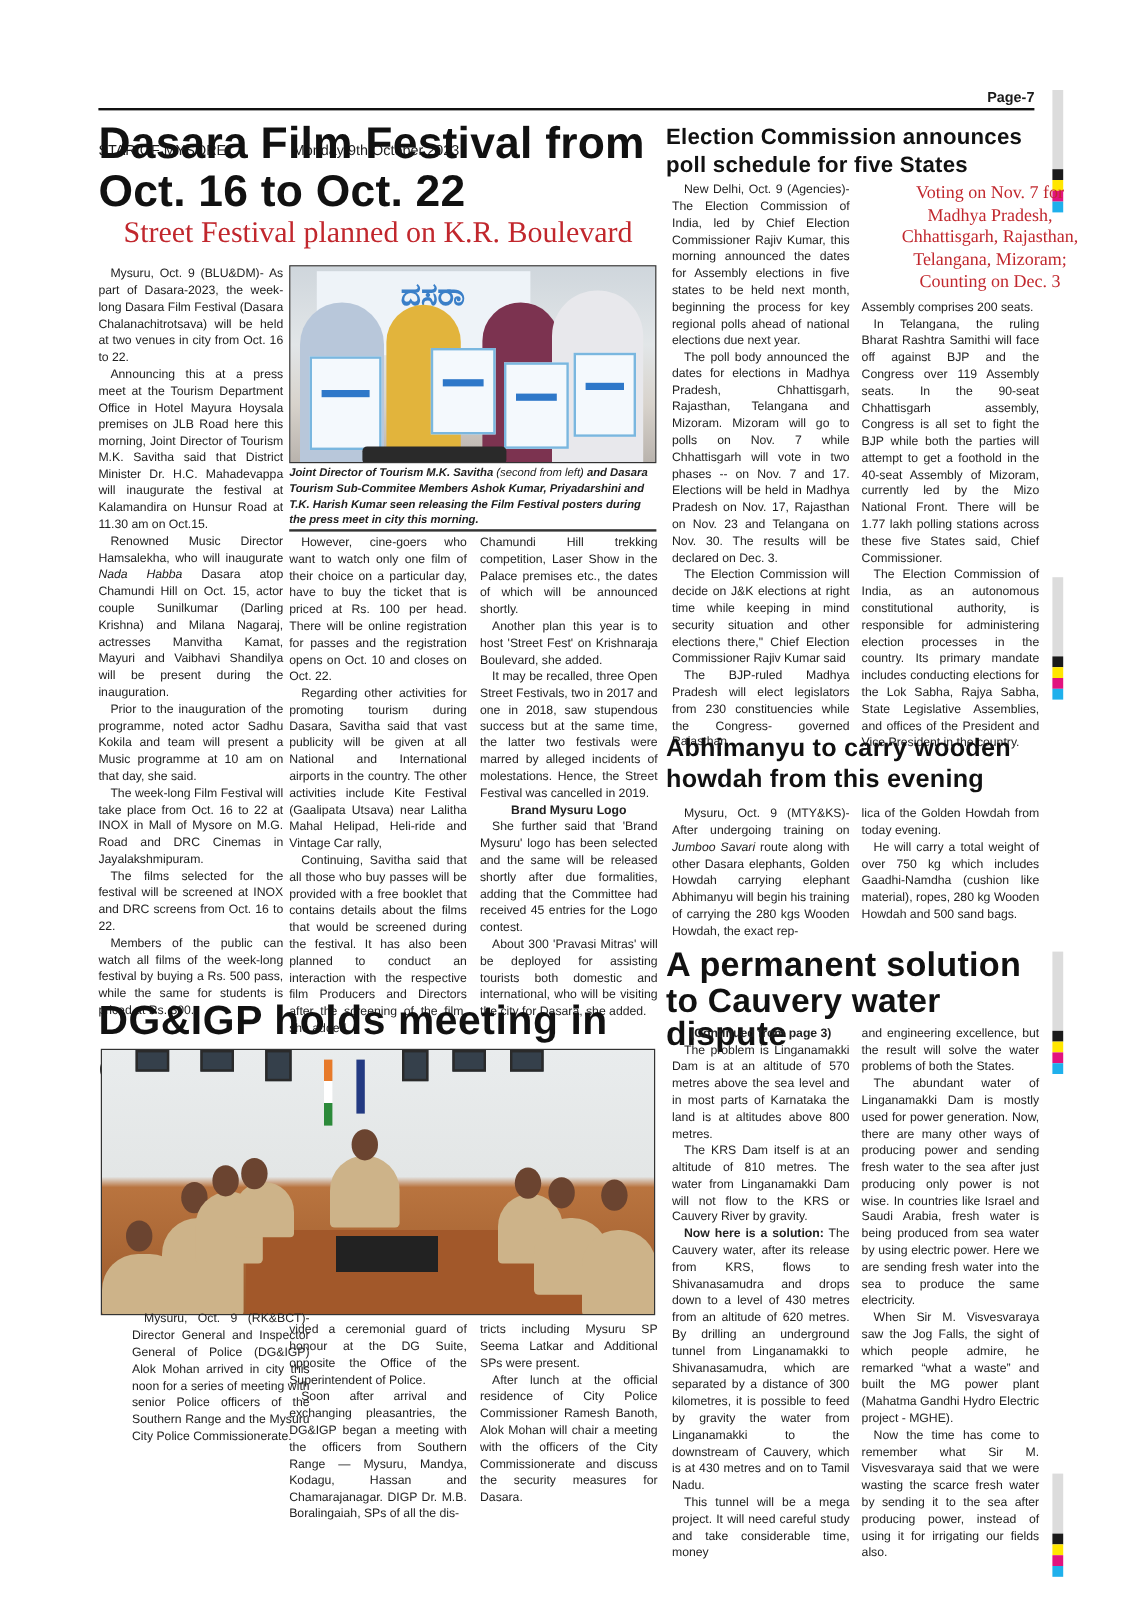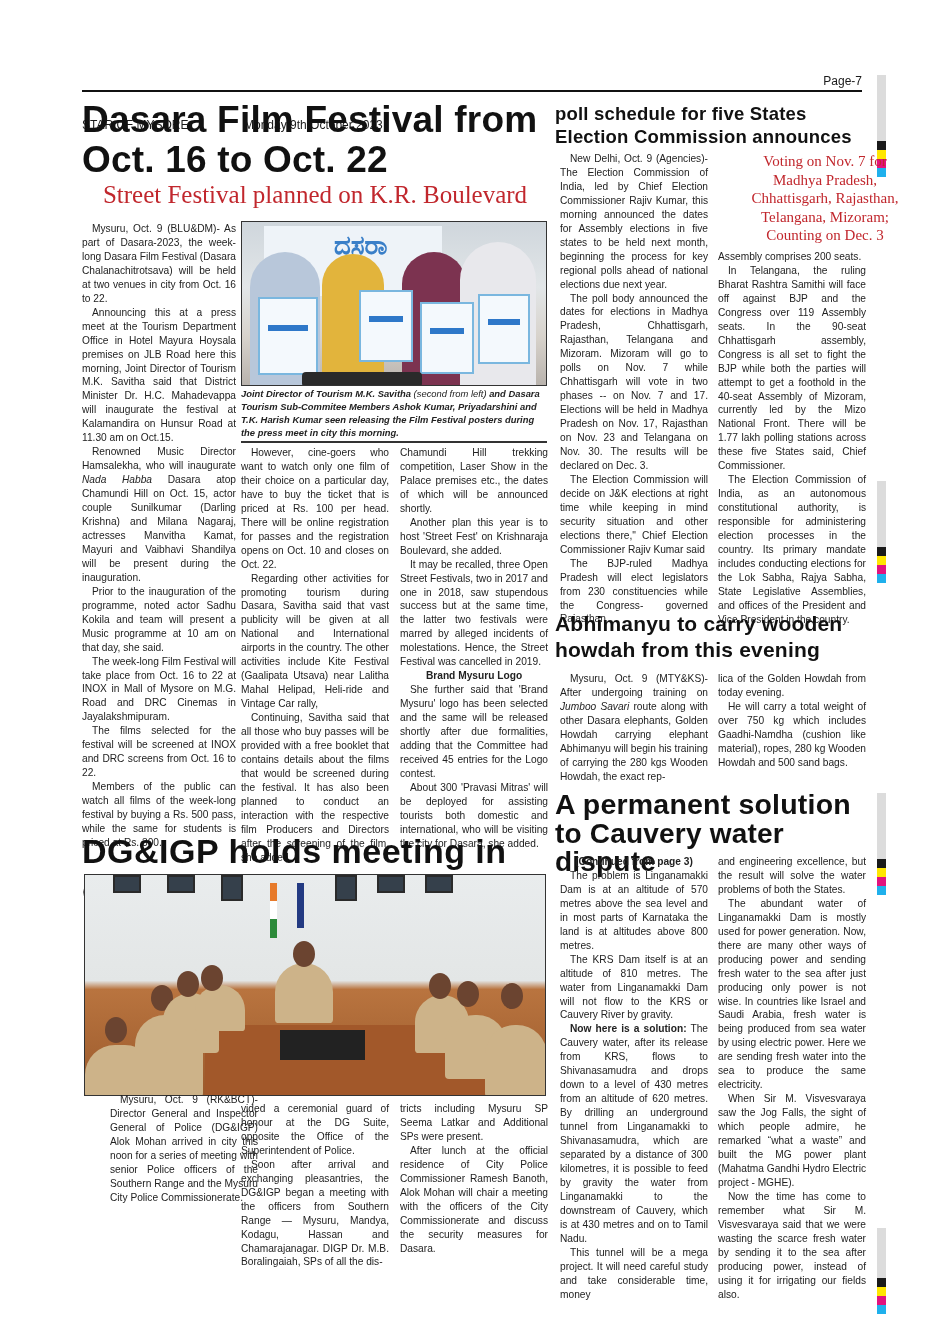--- a/index.html
+++ b/index.html
@@ -2,21 +2,21 @@
 <html><head>
 <meta charset="utf-8">
 <style>
   * { box-sizing: border-box; margin: 0; padding: 0; }
   html, body { width: 945px; height: 1337px; background: #fff; overflow: hidden; }
   body { position: relative; font-family: "Liberation Sans", sans-serif; color: #1a1a1a; }
 
   .masthead { position: absolute; left: 82px; top: 74px; width: 466px; height: 16px; font-weight: normal; font-size: 12px; margin-top: 44px; }
   .masthead .paper { position: absolute; left: 0; top: 0; }
   .masthead .date { position: absolute; left: 162px; top: 0; }
-  .pageno { position: absolute; left: 780px; top: 74px; width: 82px; text-align: right; font-weight: normal; font-size: 12px; }
+  .pageno { position: absolute; left: 780px; top: 74px; width: 82px; text-align: right; font-weight: bold; font-size: 12px; }
   .rule { position: absolute; left: 82px; top: 90px; width: 780px; height: 2px; background: #111; }
 
   .reg { position: absolute; left: 877px; width: 9px; }
   .reg .bar { background: #dcdcdc; }
   .reg .k { height: 9px; background: #1a1a1a; }
   .reg .y { height: 9px; background: #ffe600; }
   .reg .m { height: 9px; background: #e2137e; }
   .reg .c { height: 9px; background: #1fb0ec; }
 
   .headline { position: absolute; font-weight: bold; text-align: left; color: #111; letter-spacing: 0.2px; }
@@ -184,22 +184,22 @@
 <div class="col" style="left:241px; top:1102px; width:148px;">
   <p class="noind">vided a ceremonial guard of honour at the DG Suite, opposite the Office of the Superintendent of Police.</p>
   <p>Soon after arrival and exchanging pleasantries, the DG&amp;IGP began a meeting with the officers from Southern Range — Mysuru, Mandya, Kodagu, Hassan and Chamarajanagar. DIGP Dr. M.B. Boralingaiah, SPs of all the dis-</p>
 </div>
 <div class="col" style="left:400px; top:1102px; width:148px;">
   <p class="noind">tricts including Mysuru SP Seema Latkar and Additional SPs were present.</p>
   <p>After lunch at the official residence of City Police Commissioner Ramesh Banoth, Alok Mohan will chair a meeting with the officers of the City Commissionerate and discuss the security measures for Dasara.</p>
 </div>
 
 <div class="headline h-ec">
+  <div>Election Commission announces</div>
   <div>poll schedule for five States</div>
-  <div>Election Commission announces</div>
 </div>
 <div class="col" style="left:560px; top:152px; width:148px;">
   <p>New Delhi, Oct. 9 (Agencies)- The Election Commission of India, led by Chief Election Commissioner Rajiv Kumar, this morning announced the dates for Assembly elections in five states to be held next month, beginning the process for key regional polls ahead of national elections due next year.</p>
   <p>The poll body announced the dates for elections in Madhya Pradesh, Chhattisgarh, Rajasthan, Telangana and Mizoram. Mizoram will go to polls on Nov. 7 while Chhattisgarh will vote in two phases -- on Nov. 7 and 17. Elections will be held in Madhya Pradesh on Nov. 17, Rajasthan on Nov. 23 and Telangana on Nov. 30. The results will be declared on Dec. 3.</p>
   <p>The Election Commission will decide on J&amp;K elections at right time while keeping in mind security situation and other elections there," Chief Election Commissioner Rajiv Kumar said</p>
   <p>The BJP-ruled Madhya Pradesh will elect legislators from 230 constituencies while the Congress- governed Rajasthan</p>
 </div>
 <div class="ec-red">Voting on Nov. 7 for Madhya Pradesh, Chhattisgarh, Rajasthan, Telangana, Mizoram; Counting on Dec. 3</div>
 <div class="col" style="left:718px; top:250px; width:148px;">
   <p class="noind">Assembly comprises 200 seats.</p>

